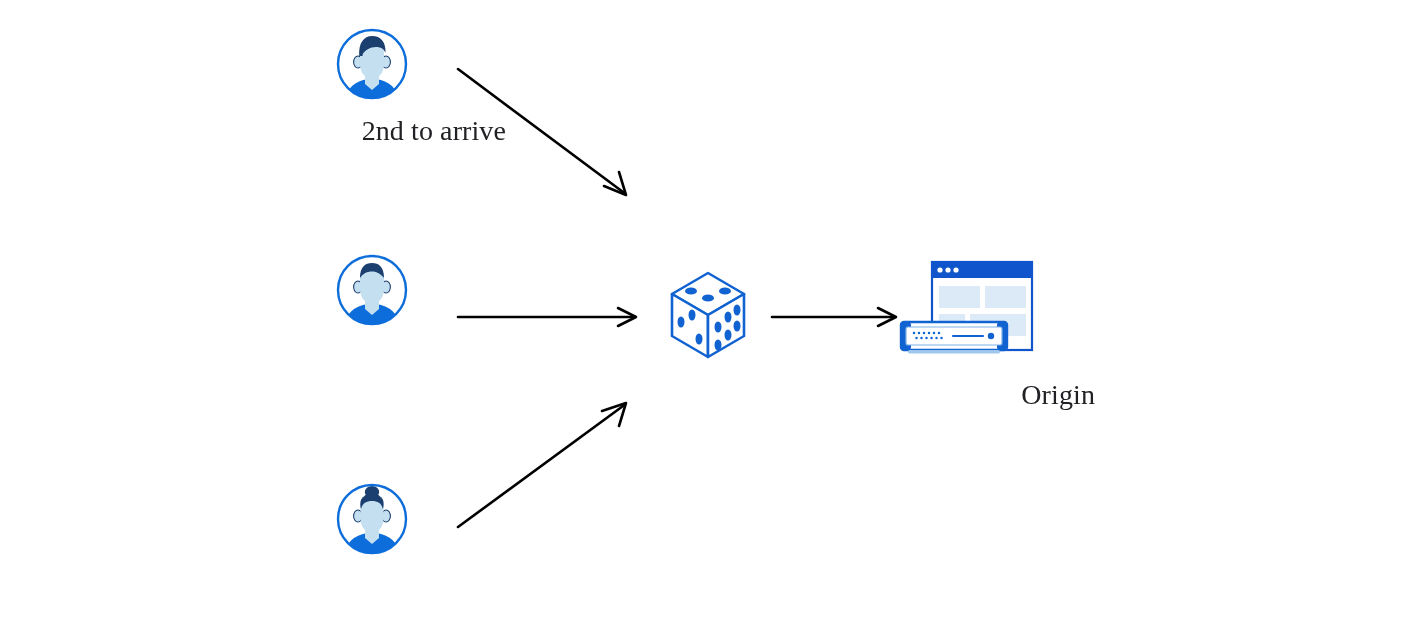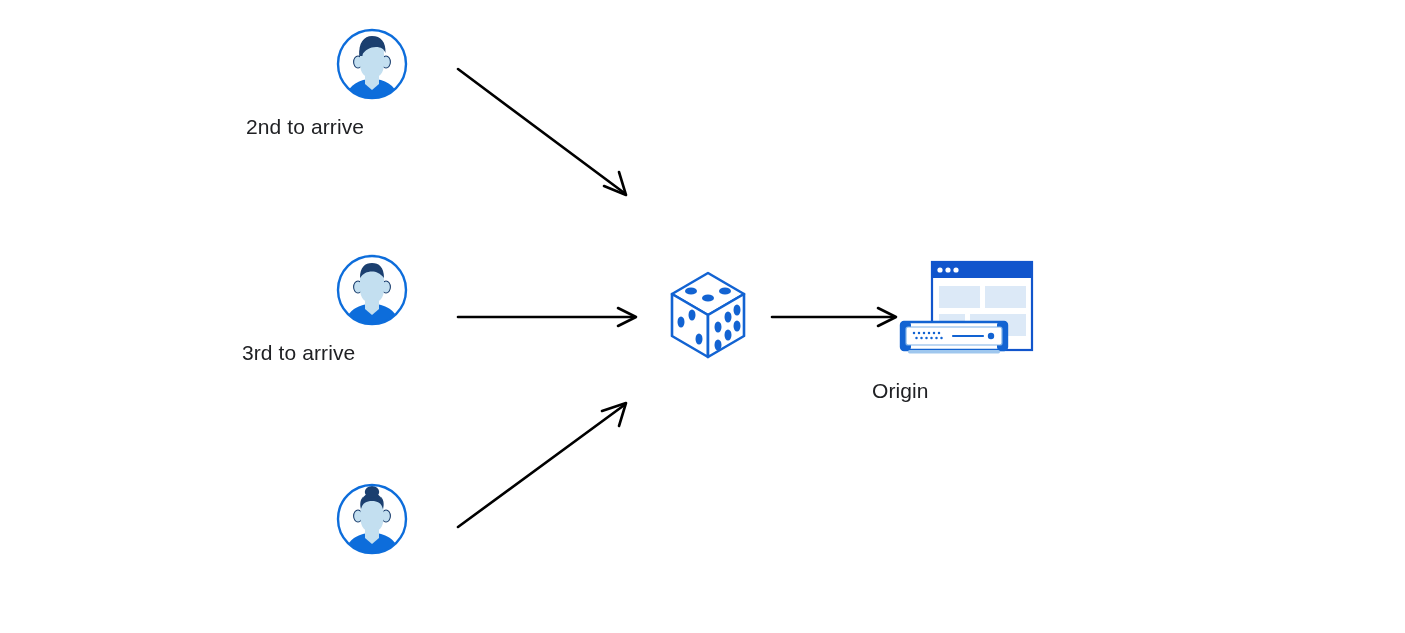--- a/index.html
+++ b/index.html
@@ -16,23 +16,23 @@
     height: 633px;
     background: #ffffff;
     overflow: hidden;
   }
   .node {
     position: absolute;
   }
   .node-label {
     position: absolute;
     width: 260px;
-    text-align: left;
-    font-family: Liberation Sans, sans-serif;
-    font-size: 21px;
+    text-align: right;
+    font-family: Liberation Serif, serif;
+    font-size: 28px;
     color: #202124;
     letter-spacing: 0.1px;
     white-space: nowrap;
   }
   .avatar-wrap { width: 76px; height: 76px; }
   .dice-wrap { width: 96px; height: 104px; }
   .origin-wrap { width: 148px; height: 104px; }
   svg { display: block; overflow: visible; }
   #arrow-layer {
     position: absolute;
@@ -114,21 +114,20 @@
         <ellipse cx="52" cy="35" rx="4.4" ry="6" fill="#c3dff0" stroke="#1b3f6f" stroke-width="1.1"></ellipse>
         <path d="M26 27 C26 17 31 13 38 13 C45 13 50 17 50 27 L50 37
                  C50 46 45 51 38 51 C31 51 26 46 26 37 Z" fill="#c3dff0"></path>
 
         <path d="M26 26 C26 15 31 11 38 11 C45 11 50 15 50 26
                  C46 21 42 19.5 38 19.5 C33 19.5 29 21.5 26 26 Z" fill="#1b3f6f"></path>
       </g>
       <circle cx="38" cy="38" r="34" fill="none" stroke="#0d6ddb" stroke-width="2.4"></circle>
     </svg>
   </div>
-  <div class="node-label" style="left:242px; top:341px;">3rd to arrive</div>
 
   <div class="node avatar-wrap" style="left:334px; top:481px;">
     <svg width="76" height="76" viewBox="0 0 76 76">
       <defs>
         <clipPath id="clipC">
             <circle cx="38" cy="38" r="34"></circle>
           </clipPath>
       </defs>
       <circle cx="38" cy="38" r="34" fill="#ffffff"></circle>
       <g clip-path="url(#clipC)">
@@ -222,15 +221,15 @@
             <circle cx="46.5" cy="80" r="1.25"></circle>
         </g>
 
         <line x1="58" y1="78" x2="88" y2="78" stroke="#1263d2" stroke-width="2.2" stroke-linecap="round"></line>
         <circle cx="96" cy="78" r="3.2" fill="#1263d2"></circle>
 
         <rect x="13" y="92" width="92" height="3.4" rx="1.6" ry="1.6" fill="#9fc7ee"></rect>
       </g>
     </svg>
   </div>
-  <div class="node-label" style="left:872px; top:379px;">Origin</div>
+  <div class="node-label" style="left:835px; top:379px;">Origin</div>
 
 </div>
 
 </body></html>

